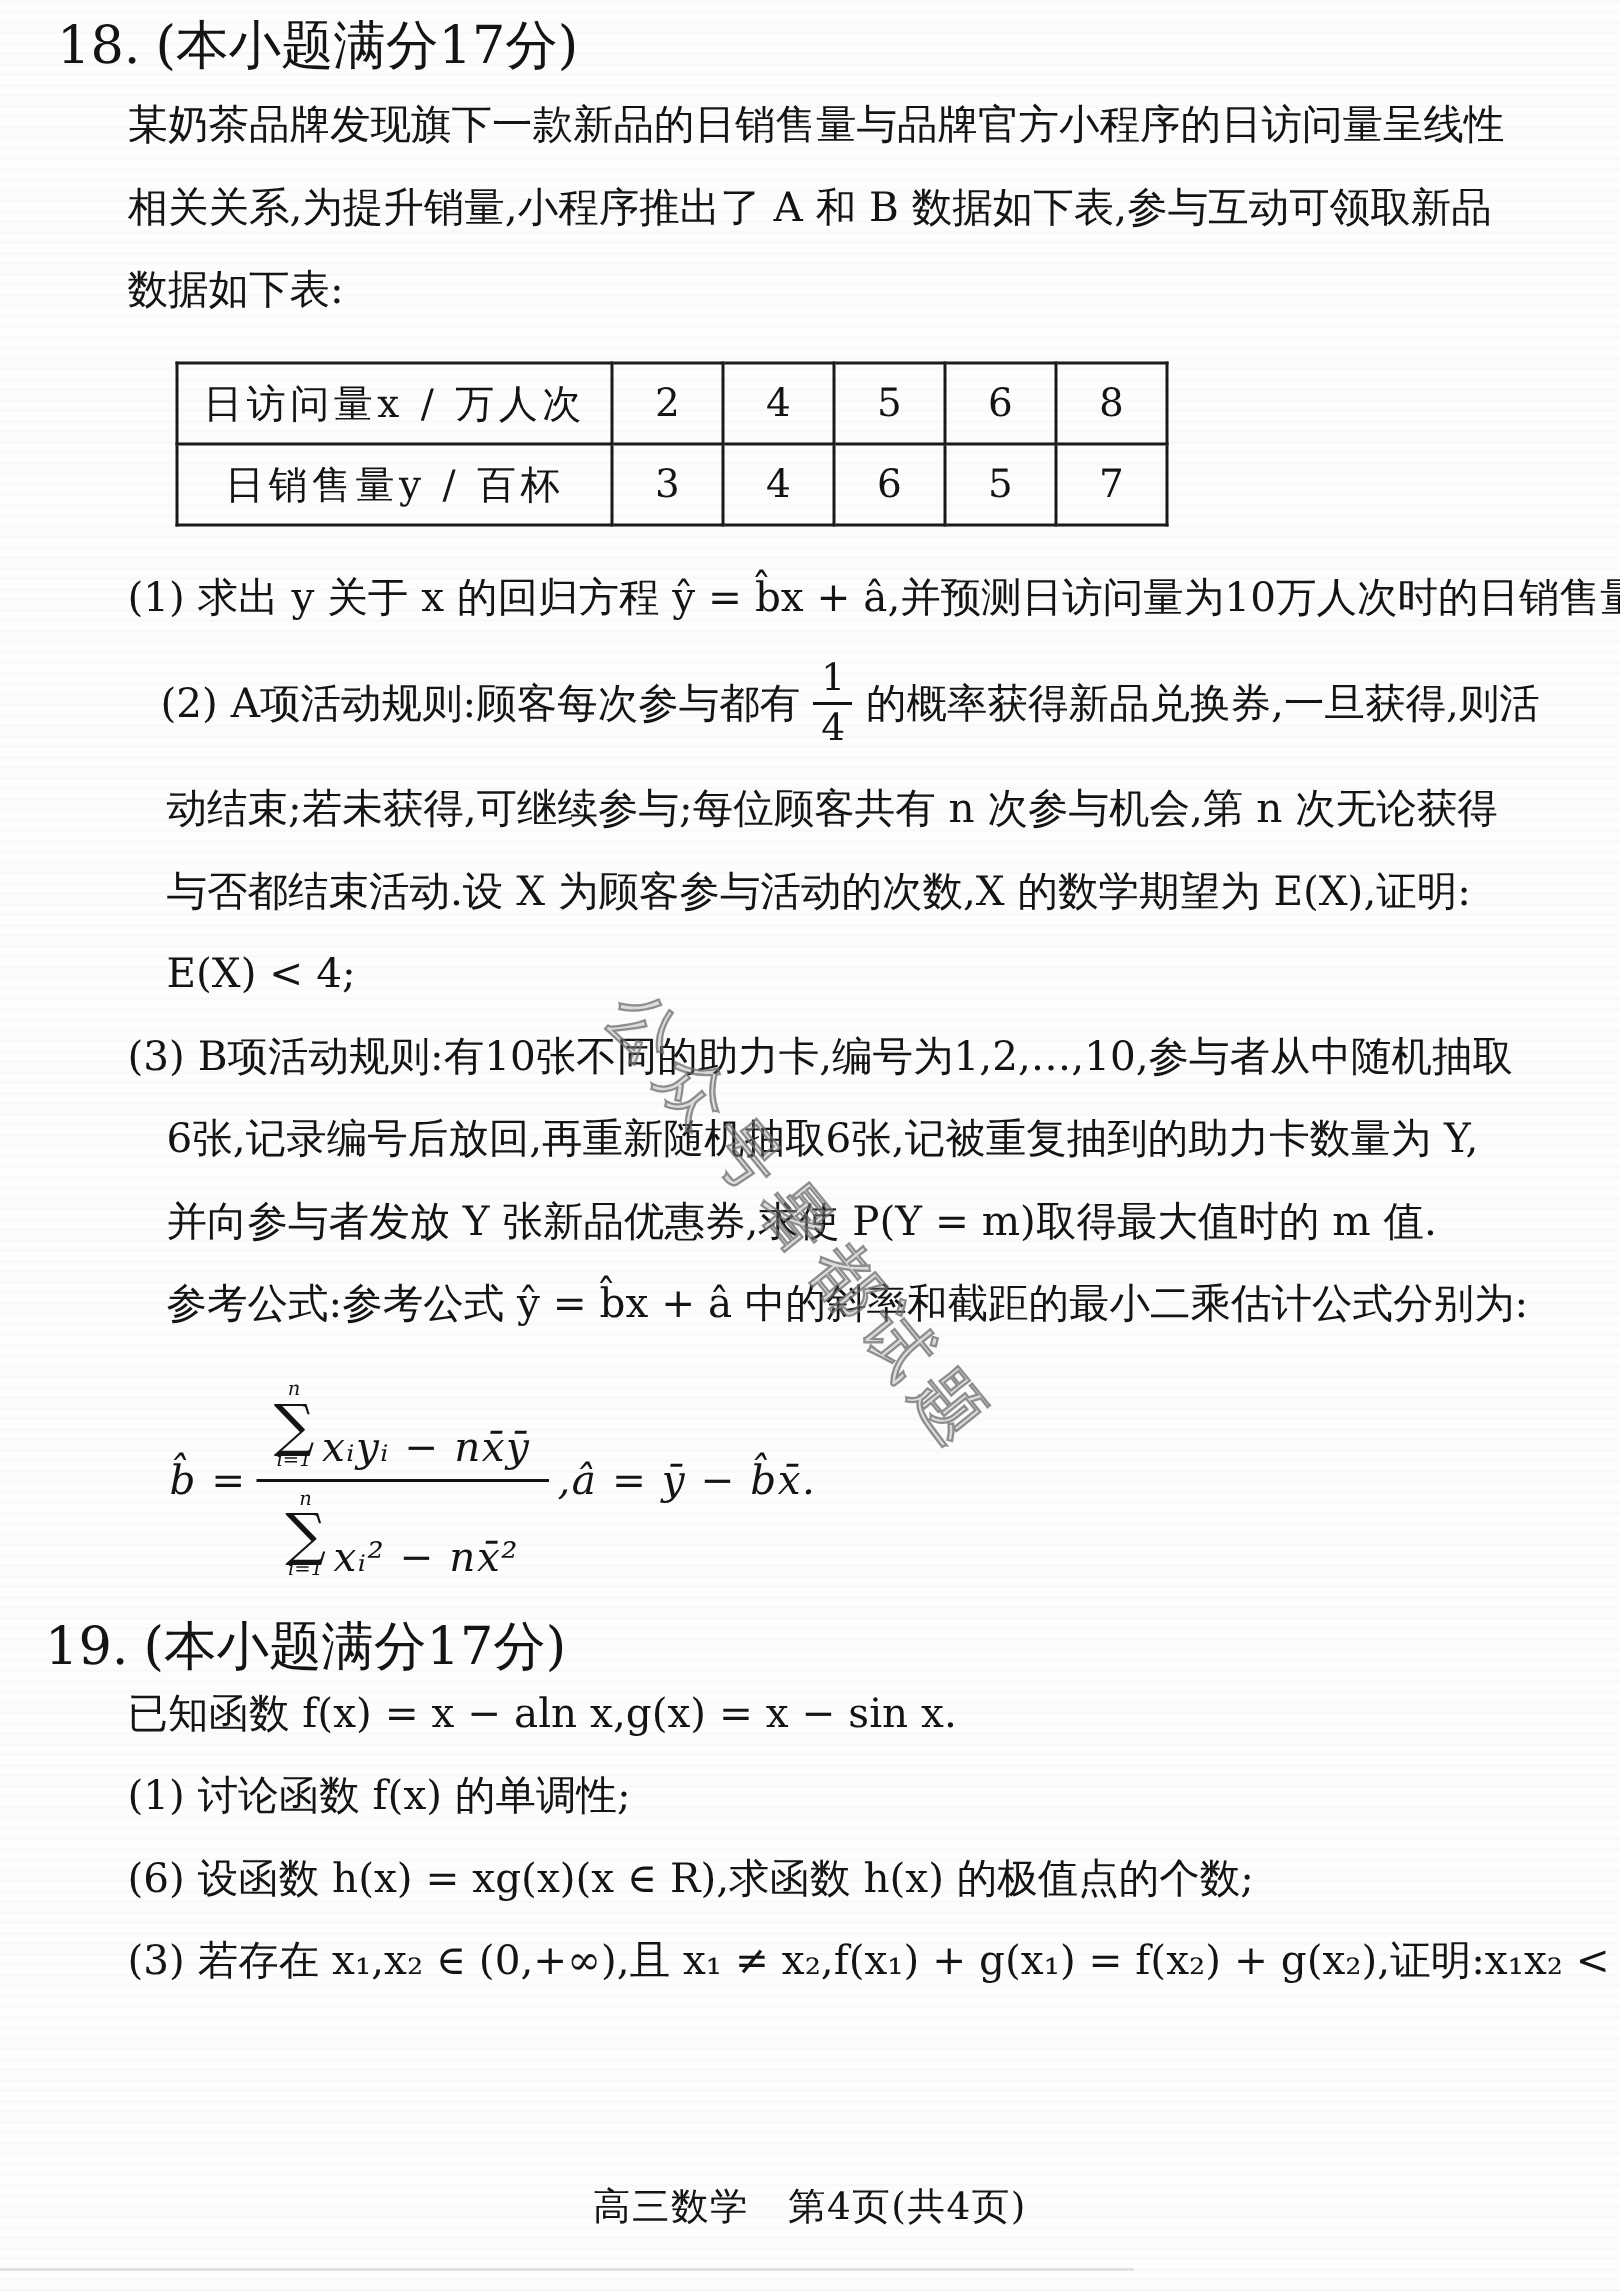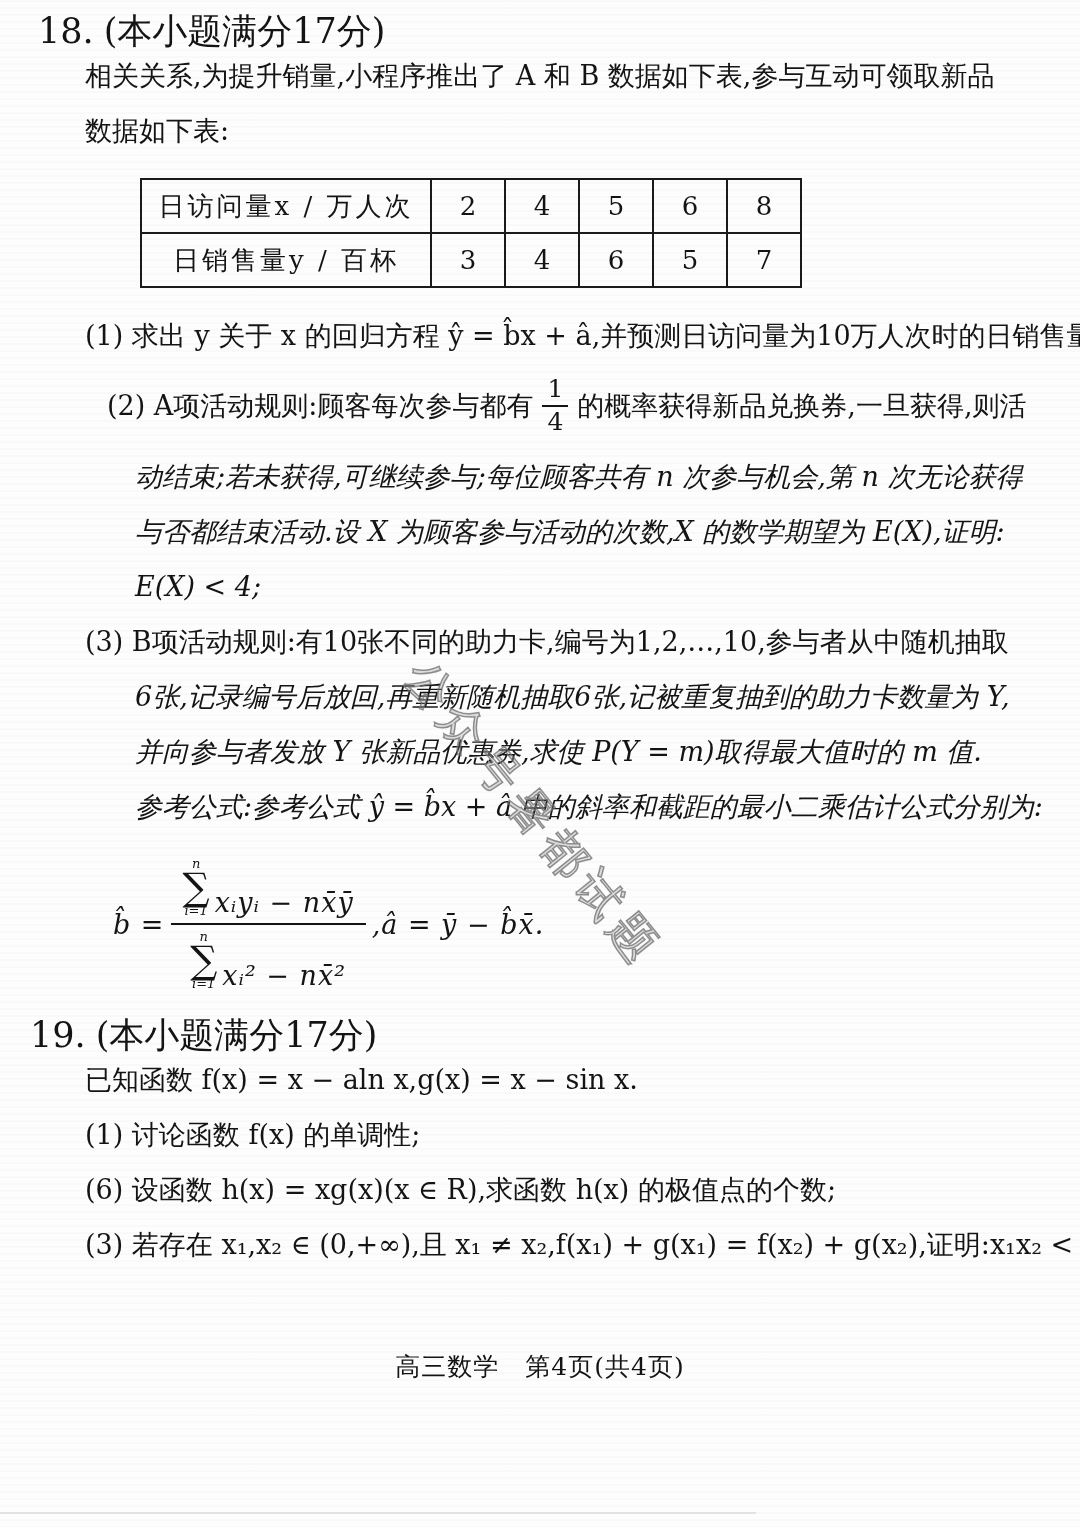--- a/index.html
+++ b/index.html
@@ -10,26 +10,26 @@
     background:#fdfdfd;
     background-image:repeating-linear-gradient(180deg, rgba(0,0,0,0.015) 0 2px, transparent 2px 7px);
     color:#141414;
     font-family:"DejaVu Serif","Liberation Serif",serif;
     overflow:hidden;
   }
   .content{padding:14px 18px 0 38px;}
   .qheader{font-size:35px;line-height:34px;white-space:nowrap;}
   .qnum{margin-right:10px;}
   .line{margin-left:47px;font-size:27px;line-height:55px;white-space:nowrap;}
-  .cont{margin-left:97px;font-style:italic;}
+  .cont{margin-left:73px;}
   .intro{margin-top:8px;}
   
   table.stat{
     border-collapse:collapse;
-    margin:20px 0 20px 102px;
+    margin:20px 0 20px 79px;
     table-layout:fixed;
   }
   table.stat td{
     border:2px solid #1a1a1a;
     height:52px;
     text-align:center;
     font-size:26px;
     padding:0 4px;
   }
   td.rowhead{width:280px;letter-spacing:3px;}
@@ -67,21 +67,21 @@
     position:absolute;left:438px;top:648px;
     font-size:46px;letter-spacing:8px;
     color:rgba(135,135,135,0.28);
     -webkit-text-stroke:1.5px rgba(110,110,110,0.75);
     transform:rotate(51deg);
     transform-origin:left top;
     white-space:nowrap;
     pointer-events:none;
   }
   .footer{
-    position:absolute;top:1350px;left:0;width:100%;
+    position:absolute;top:1454px;left:0;width:100%;
     text-align:center;font-size:25px;letter-spacing:1px;
   }
   .bottom-line{
     position:absolute;top:1512px;left:0;width:756px;height:2px;
     background:#e2e2e2;
   }
 </style>
 </head>
 <body>
 
@@ -89,20 +89,21 @@
 
   <div class="watermark">公众号暑都试题</div>
 
   <div class="content">
 
     <section>
       <div class="qheader">
         <span class="qnum">18.</span><span>(本小题满分17分)</span>
       </div>
 
+      <div class="line intro">某奶茶品牌发现旗下一款新品的日销售量与品牌官方小程序的日访问量呈线性</div>
       <div class="line">相关关系,为提升销量,小程序推出了 A 和 B 数据如下表,参与互动可领取新品</div>
       <div class="line">数据如下表:</div>
 
       <table class="stat">
         <tbody>
             <tr>
           <td class="rowhead">日访问量x / 万人次</td>
           <td class="val">2</td>
           <td class="val">4</td>
           <td class="val">5</td>

